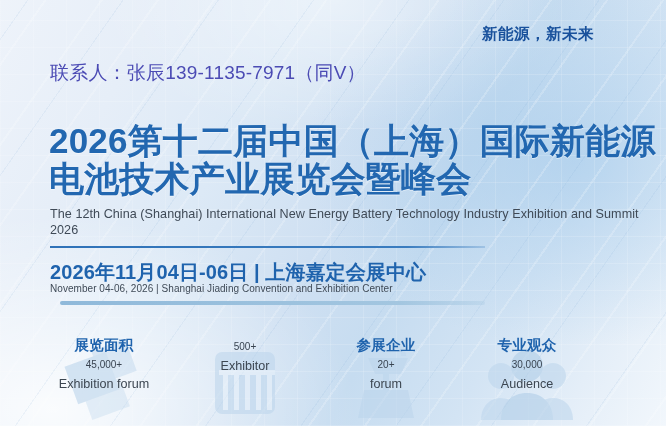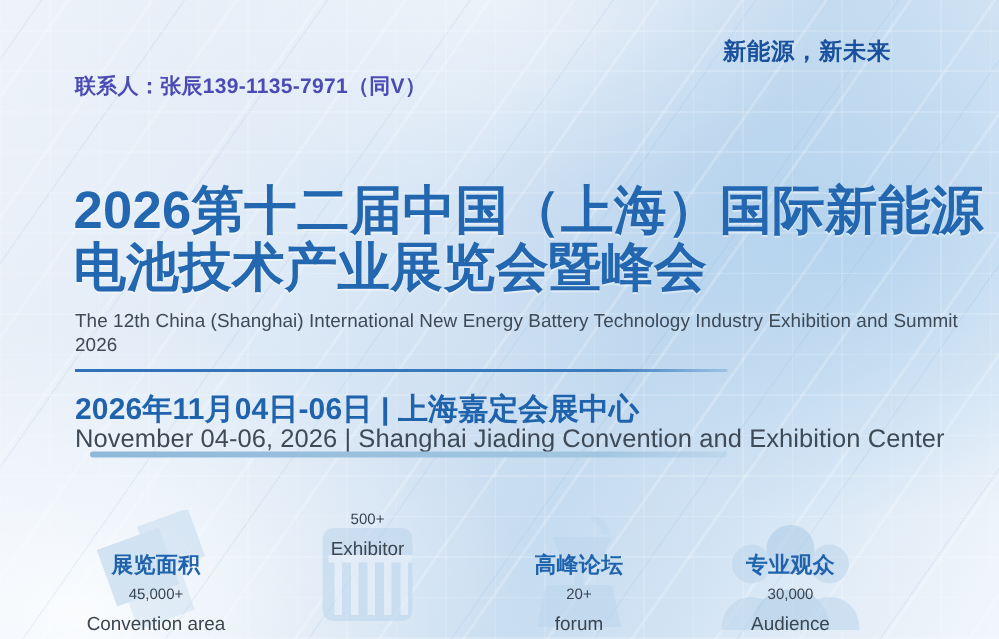--- a/index.html
+++ b/index.html
@@ -70,26 +70,25 @@
   .tagline{
     position:absolute; right:72px; top:24px;
     font-size:15.5px; font-weight:bold;
     color:#19519c;
     letter-spacing:.5px;
     white-space:nowrap;
   }
 
   
   .contact{
-    position:absolute; left:50px; top:49px;
-    font-size:14px;
+    position:absolute; left:50px; top:60px;
+    font-size:19px;
     color:#4b4bb4;
     white-space:nowrap;
     letter-spacing:.2px;
-    font-weight:bold;
   }
 
   
   .title-block{
     position:absolute; left:49px; top:122px; width:600px;
   }
   .title-line{
     font-size:35px;
     font-weight:bold;
     color:#2267b0;
@@ -123,21 +122,21 @@
   
   .date-cn{
     position:absolute; left:50px; top:259px;
     font-size:20px; font-weight:bold;
     color:#1f63ad;
     white-space:nowrap;
     letter-spacing:.1px;
   }
   .date-en{
     position:absolute; left:50px; top:283px;
-    font-size:17px;
+    font-size:10px;
     color:#3f4a57;
     white-space:nowrap;
     letter-spacing:.05px;
   }
 
   
   .stats{
     position:absolute; left:50px; top:336px;
     width:566px; height:84px;
     display:flex;
@@ -156,21 +155,20 @@
     pointer-events:none;
   }
   .stat-bg svg{ display:block; width:100%; height:100%; }
   .stat-cn{
     position:relative;
     font-size:14.5px; font-weight:bold;
     color:#1f63ad;
     line-height:18px;
     letter-spacing:.3px;
     white-space:nowrap;
-    margin-top:32px;
   }
   .stat-num{
     position:relative;
     font-size:10px;
     color:#394451;
     line-height:22px;
     white-space:nowrap;
   }
   .stat-en{
     position:relative;
@@ -215,21 +213,21 @@
         <svg viewBox="0 0 96 80" xmlns="http://www.w3.org/2000/svg">
           <g fill="#b7d2ea">
             <rect x="14" y="18" width="44" height="40" transform="rotate(-20 36 38)"></rect>
             <rect x="40" y="4" width="36" height="34" transform="rotate(-20 58 21)" opacity=".75"></rect>
             <rect x="30" y="44" width="40" height="30" transform="rotate(-20 50 59)" opacity=".6"></rect>
           </g>
         </svg>
       </div>
       <div class="stat-cn">展览面积</div>
       <div class="stat-num">45,000+</div>
-      <div class="stat-en">Convention area</div>
+      <div class="stat-en">Exhibition forum</div>
     </div>
 
     <div class="stat">
       <div class="stat-bg">
         <svg viewBox="0 0 96 80" xmlns="http://www.w3.org/2000/svg">
           <g fill="#bcd5ec">
             <rect x="18" y="12" width="60" height="62" rx="7"></rect>
             <g fill="#e6f0fa">
               <rect x="26" y="34" width="5" height="36"></rect>
               <rect x="37" y="34" width="5" height="36"></rect>
@@ -249,21 +247,21 @@
       <div class="stat-bg">
         <svg viewBox="0 0 96 80" xmlns="http://www.w3.org/2000/svg">
           <g fill="#bcd5ec">
             <path d="M30 18 h40 l-7 16 h-26 z"></path>
             <rect x="45" y="34" width="6" height="16"></rect>
             <path d="M26 50 h44 l6 28 h-56 z"></path>
             <path d="M56 4 c8 0 12 6 12 12 h-5 c0-5-3-8-7-8 z" opacity=".85"></path>
           </g>
         </svg>
       </div>
-      <div class="stat-cn">高峰论坛</div>
+      <div class="stat-cn">参展企业</div>
       <div class="stat-num">20+</div>
       <div class="stat-en">forum</div>
     </div>
 
     <div class="stat">
       <div class="stat-bg">
         <svg viewBox="0 0 96 80" xmlns="http://www.w3.org/2000/svg">
           <g fill="#bcd5ec">
             <circle cx="22" cy="36" r="13"></circle>
             <path d="M2 80 c0-14 9-22 20-22 s20 8 20 22 z"></path>

